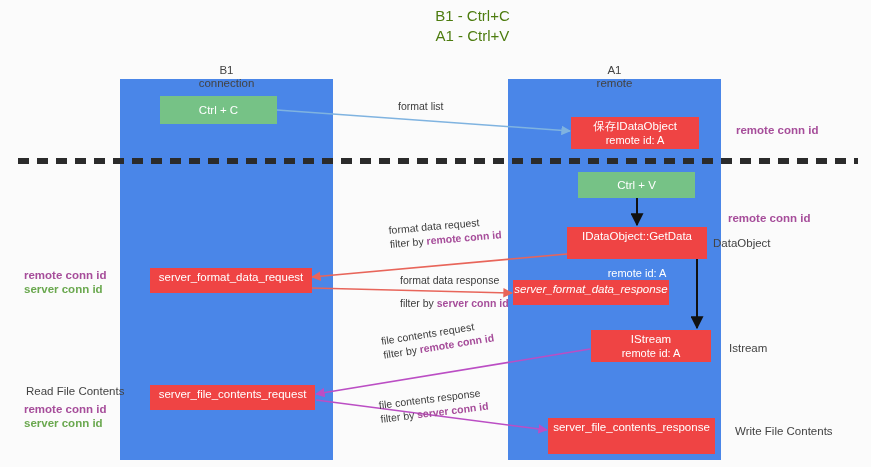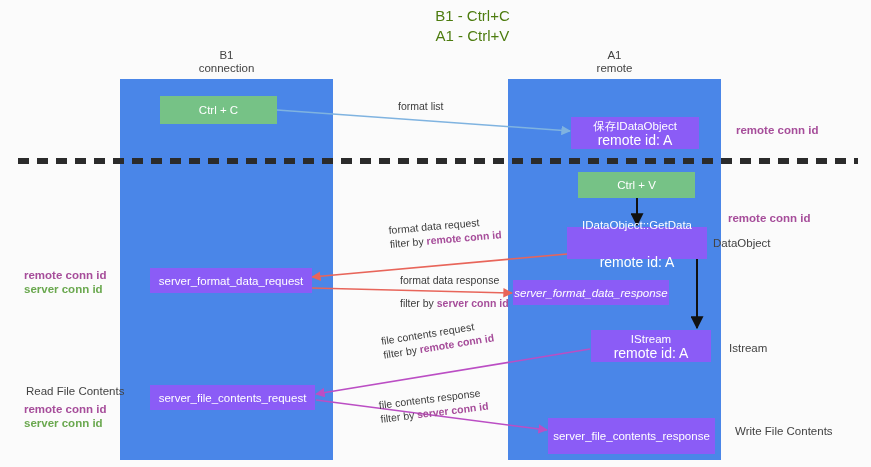--- a/index.html
+++ b/index.html
@@ -41,39 +41,40 @@
     padding-left: 37px;
   }
   .title-block div { white-space: pre; }
 
   
   .col-head {
     text-align: center;
     color: #434343;
     font-size: 11.5px;
     line-height: 13px;
+    margin-top: 15px;
   }
   .col-head .sub { font-size: 11.5px; }
 
   
   .node {
     box-sizing: border-box;
     display: flex;
     flex-direction: column;
     align-items: center;
     justify-content: center;
     color: #ffffff;
     font-size: 11.5px;
     line-height: 14px;
     text-align: center;
     padding: 2px 20px;
   }
   .node.green { background: #76c286; }
-  .node.orange { background: #8b5cf6; }
-  .node .l2 { font-size: 14px; }
+  .node.orange { background: #ef4444; justify-content: space-between; }
+  .node .l2 { font-size: 11px; }
 
   
   .side-label {
     font-size: 11.5px;
     line-height: 14px;
     color: #434343;
     white-space: nowrap;
   }
   .purple { color: #a64d9a; font-weight: bold; }
   .green-txt { color: #6aa84f; font-weight: bold; }

